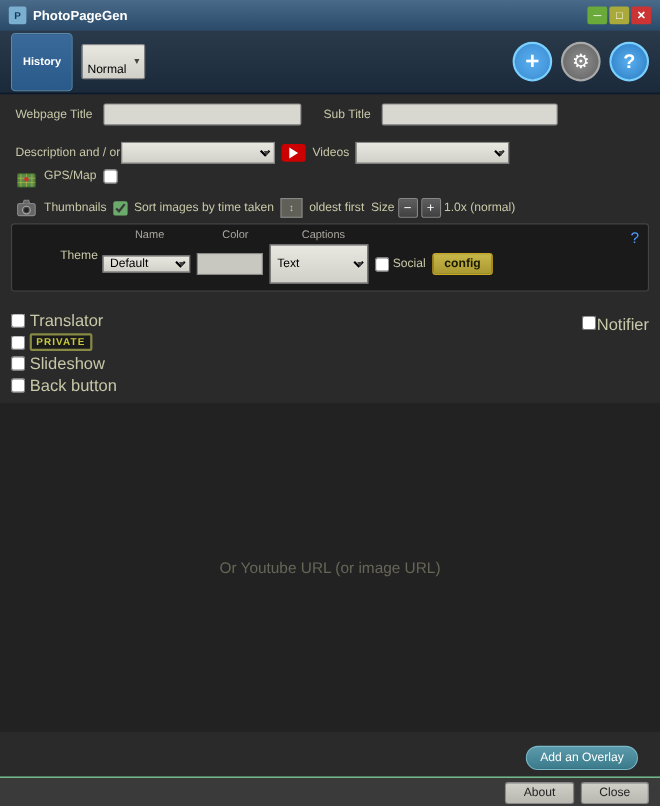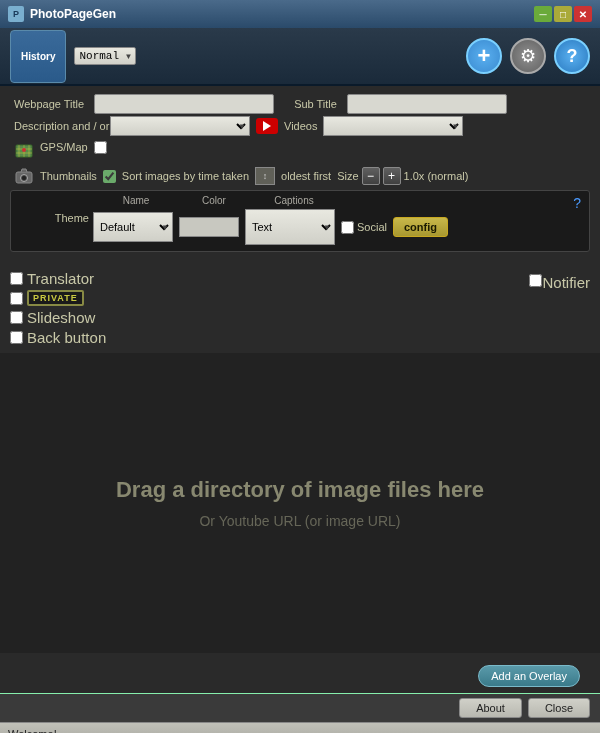--- a/index.html
+++ b/index.html
@@ -73,27 +73,26 @@
       border-radius: 4px;
       padding: 20px 10px;
       font-size: 10px;
       cursor: pointer;
       font-weight: bold;
     }
     .select-normal {
       background: linear-gradient(to bottom, #e8e8e0, #d0d0c8);
       border: 1px solid #888;
       border-radius: 2px;
-      padding: 2px 16px 2px 4px;
+      padding: 16px 16px 2px 4px;
       font-size: 11px;
       cursor: pointer;
       appearance: none;
       -webkit-appearance: none;
       position: relative;
-      font-family: Liberation Mono, monospace;
     }
     .select-wrapper {
       position: relative;
       display: inline-block;
     }
     .select-wrapper::after {
       content: '▼';
       font-size: 8px;
       position: absolute;
       right: 4px;
@@ -174,21 +173,21 @@
       font-size: 11px;
       padding: 0 2px;
       cursor: pointer;
     }
 
     
     .title-row {
       display: flex;
       align-items: center;
       gap: 10px;
-      margin-bottom: 2px;
+      margin-bottom: 15px;
       padding: 0 4px;
     }
 
     
     .desc-row {
       display: flex;
       align-items: center;
       gap: 6px;
       margin-bottom: 5px;
       padding: 0 4px;
@@ -528,21 +527,21 @@
         <span class="form-label">Theme</span>
       </div>
       <div style="flex:1;">
         <div class="col-headers" style="display:flex;gap:0px;margin-bottom:3px;padding-left:4px;">
           <span class="col-header" style="width:86px;text-align:center;">Name</span>
           <span class="col-header" style="width:70px;text-align:center;">Color</span>
           <span class="col-header" style="width:90px;text-align:center;">Captions</span>
         </div>
         <div style="display:flex;align-items:center;gap:6px;padding-left:4px;">
           <div class="select-wrapper">
-            <select class="form-select" style="width:80px;height:30px;">
+            <select class="form-select" style="width:80px;height:16px;">
               <option>Default</option>
               <option>Dark</option>
               <option>Light</option>
             </select>
           </div>
           <div class="color-swatch"></div>
           <div class="select-wrapper">
             <select class="form-select" style="width:90px;height:36px;">
               <option>Text</option>
               <option>None</option>
@@ -583,21 +582,20 @@
       </div>
     </div>
     <div style="margin-left:auto;display:flex;align-items:flex-start;padding-top:4px;">
       <input type="checkbox" style="">
       <span class="option-label">Notifier</span>
     </div>
   </div>
 </div>
 
 <div class="drag-area">
-  <div class="drag-main-text">Drag a directory of image files here</div>
   <div class="drag-sub-text">Or Youtube URL (or image URL)</div>
 </div>
 
 <div class="bottom-area">
   <div style="display:flex;justify-content:flex-end;padding:6px 10px 2px 0;">
     <button class="btn-overlay">Add an Overlay</button>
   </div>
   <div class="bottom-buttons">
     <button class="btn-about">About</button>
     <button class="btn-close">Close</button>

